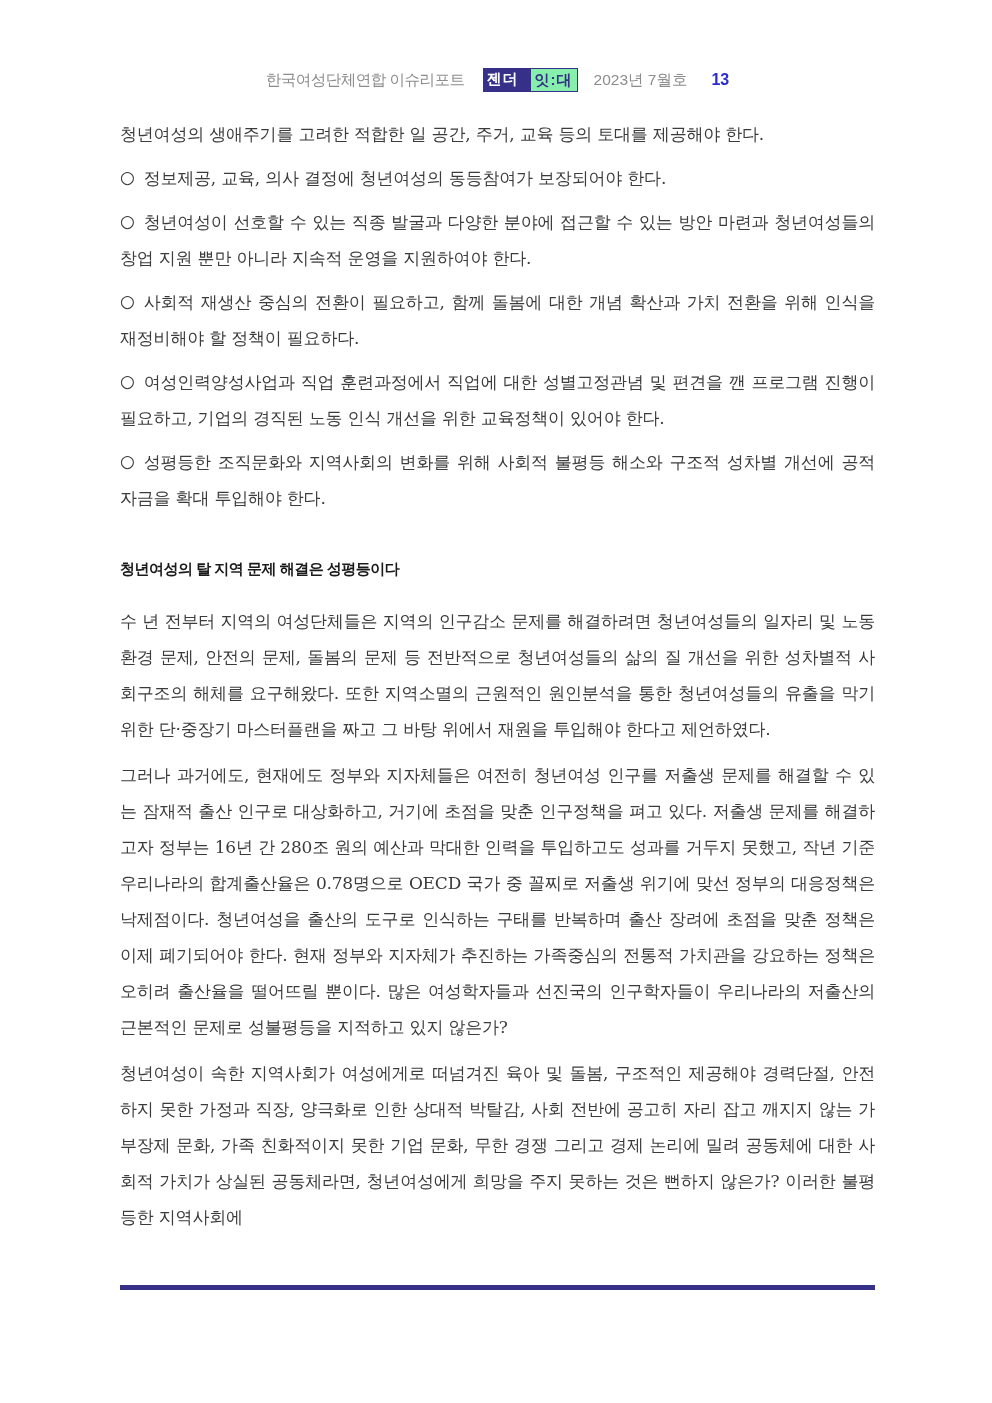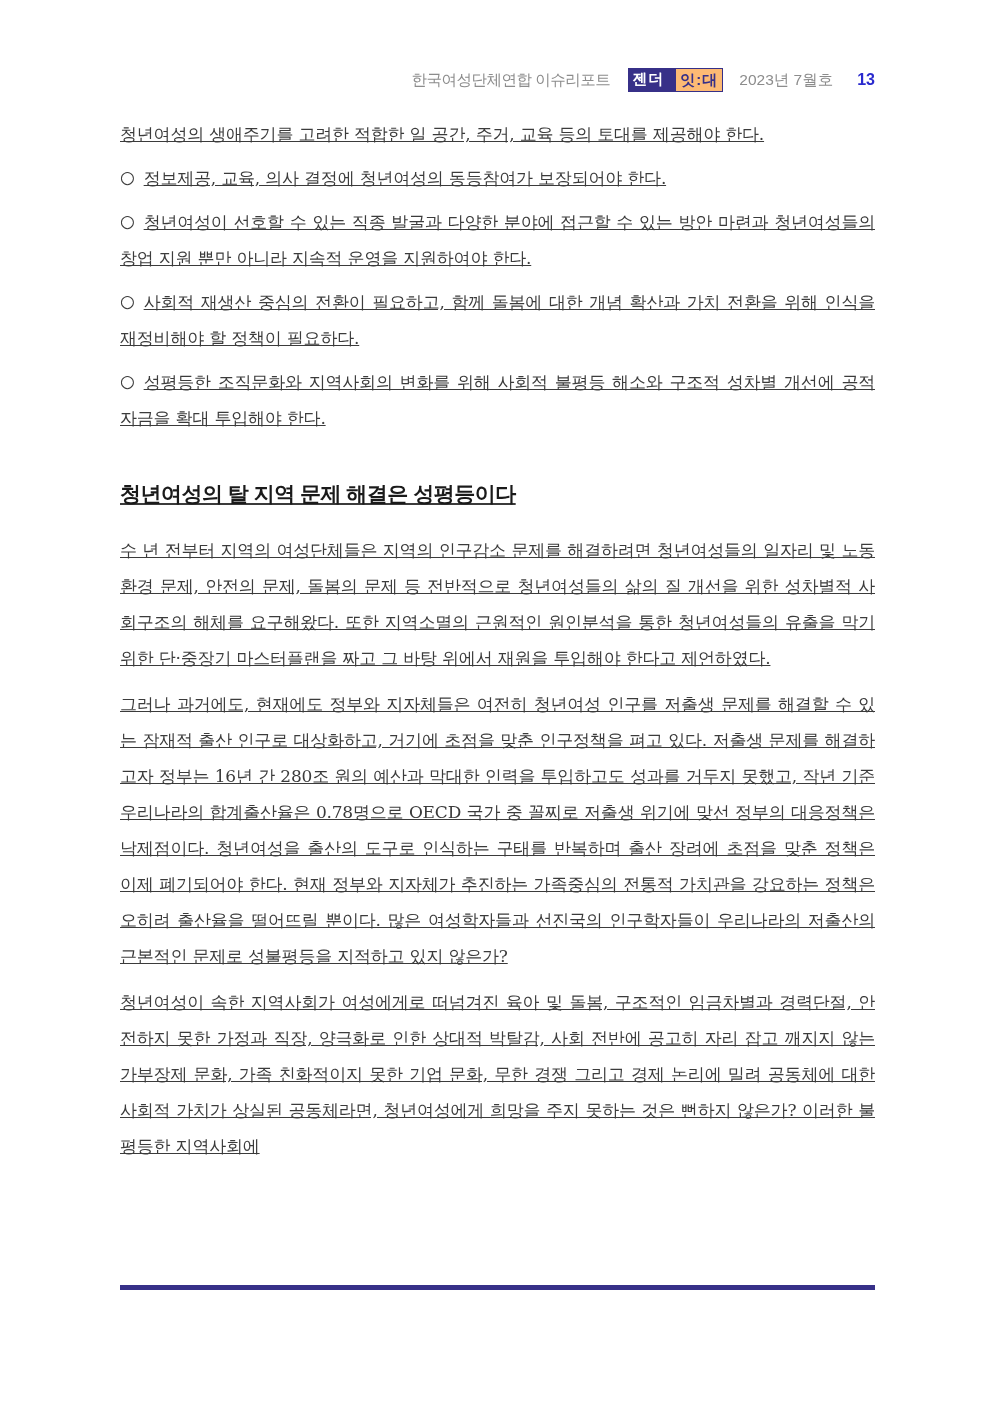--- a/index.html
+++ b/index.html
@@ -9,21 +9,21 @@
     background:#ffffff;
     margin:0 auto;
     font-family:"DejaVu Serif","Liberation Serif",serif;
     color:var(--body-text,#3b3b3b);
     box-sizing:border-box;
     overflow:hidden;
   }
   
   .header{
     display:flex;
-    justify-content:flex-end;
+    justify-content:center;
     align-items:center;
     padding:68px 117px 0 120px;
     font-family:"Liberation Sans","DejaVu Sans",sans-serif;
     font-size:15.5px;
     color:var(--header-text,#8c8c8c);
     white-space:nowrap;
   }
   .header .pub{letter-spacing:-0.5px;}
   .logo{
     display:inline-flex;
@@ -36,51 +36,50 @@
   .logo .logo-filled{
     background:var(--accent,#3d3589);
     color:#ffffff;
     padding:3px 12px 4px 4px;
     letter-spacing:1px;
   }
   .logo .logo-outlined{
     border:1.5px solid var(--accent,#3d3589);
     border-left:none;
     color:var(--accent,#3d3589);
-    background:#fdba74;
+    background:#86efac;
     padding:3px 4px 4px 4px;
     letter-spacing:1px;
   }
   .issue{margin-right:24px;}
   .page-num{
     color:var(--page-number,#2a2ace);
     font-weight:bold;
     font-size:16px;
   }
   
   .content{
     margin:24px 117px 0 120px;
-    text-decoration:underline;
   }
   .content p{
     margin:0 0 8px 0;
     font-size:17px;
     line-height:36px;
     text-align:justify;
     letter-spacing:-0.2px;
   }
   .bullet-marker{
     display:inline-block;
     margin-right:9px;
     transform:translateY(-1px);
   }
   .section-title{
     font-family:"Liberation Sans","DejaVu Sans",sans-serif;
     font-weight:bold;
-    font-size:21px;
+    font-size:15px;
     color:var(--heading-text,#1a1a1a);
     margin:44px 0 24px 0;
     letter-spacing:-0.5px;
   }
   .section p{margin-bottom:10px;}
   
   .footer-rule{
     position:absolute;
     left:120px;
     top:1285px;
@@ -107,29 +106,30 @@
   <div class="content">
 
     <p>청년여성의 생애주기를 고려한 적합한 일 공간, 주거, 교육 등의 토대를 제공해야 한다.</p>
 
     <p><span class="bullet-marker">○</span><span>정보제공, 교육, 의사 결정에 청년여성의 동등참여가 보장되어야 한다.</span></p>
 
     <p><span class="bullet-marker">○</span><span>청년여성이 선호할 수 있는 직종 발굴과 다양한 분야에 접근할 수 있는 방안 마련과 청년여성들의 창업 지원 뿐만 아니라 지속적 운영을 지원하여야 한다.</span></p>
 
     <p><span class="bullet-marker">○</span><span>사회적 재생산 중심의 전환이 필요하고, 함께 돌봄에 대한 개념 확산과 가치 전환을 위해  인식을 재정비해야 할 정책이 필요하다.</span></p>
 
+    <p><span class="bullet-marker">○</span><span>여성인력양성사업과 직업 훈련과정에서 직업에 대한 성별고정관념 및 편견을 깬 프로그램 진행이 필요하고, 기업의 경직된 노동 인식 개선을 위한 교육정책이 있어야 한다.</span></p>
 
 
 
     <p><span class="bullet-marker">○</span><span>성평등한 조직문화와 지역사회의 변화를 위해 사회적 불평등 해소와 구조적 성차별 개선에 공적 자금을 확대 투입해야 한다.</span></p>
 
     <div class="section">
       <h2 class="section-title">청년여성의 탈 지역 문제 해결은 성평등이다</h2>
       <p>수 년 전부터 지역의 여성단체들은 지역의 인구감소 문제를 해결하려면 청년여성들의 일자리 및 노동 환경 문제, 안전의 문제, 돌봄의 문제 등 전반적으로 청년여성들의 삶의 질 개선을 위한 성차별적 사회구조의 해체를 요구해왔다. 또한 지역소멸의 근원적인 원인분석을 통한 청년여성들의 유출을 막기 위한 단·중장기 마스터플랜을 짜고 그 바탕 위에서 재원을 투입해야 한다고 제언하였다.</p>
       <p>그러나 과거에도, 현재에도 정부와 지자체들은 여전히 청년여성 인구를 저출생 문제를 해결할 수 있는 잠재적 출산 인구로 대상화하고, 거기에 초점을 맞춘 인구정책을 펴고 있다. 저출생 문제를 해결하고자 정부는 16년 간 280조 원의 예산과 막대한 인력을 투입하고도 성과를 거두지 못했고, 작년 기준 우리나라의 합계출산율은 0.78명으로 OECD 국가 중 꼴찌로 저출생 위기에 맞선 정부의 대응정책은 낙제점이다. 청년여성을 출산의 도구로 인식하는 구태를 반복하며 출산 장려에 초점을 맞춘 정책은 이제 폐기되어야 한다. 현재 정부와 지자체가 추진하는 가족중심의 전통적 가치관을 강요하는 정책은 오히려 출산율을 떨어뜨릴 뿐이다. 많은 여성학자들과 선진국의 인구학자들이 우리나라의 저출산의 근본적인 문제로 성불평등을 지적하고 있지 않은가?</p>
-      <p>청년여성이 속한 지역사회가 여성에게로 떠넘겨진 육아 및 돌봄, 구조적인 임금차별과 경력단절, 안전하지 못한 가정과 직장, 양극화로 인한 상대적 박탈감, 사회 전반에 공고히 자리 잡고 깨지지 않는 가부장제 문화, 가족 친화적이지 못한 기업 문화, 무한 경쟁 그리고 경제 논리에 밀려 공동체에 대한 사회적 가치가 상실된 공동체라면, 청년여성에게 희망을 주지 못하는 것은 뻔하지 않은가? 이러한 불평등한 지역사회에</p>
+      <p>청년여성이 속한 지역사회가 여성에게로 떠넘겨진 육아 및 돌봄, 구조적인 제공해야 경력단절, 안전하지 못한 가정과 직장, 양극화로 인한 상대적 박탈감, 사회 전반에 공고히 자리 잡고 깨지지 않는 가부장제 문화, 가족 친화적이지 못한 기업 문화, 무한 경쟁 그리고 경제 논리에 밀려 공동체에 대한 사회적 가치가 상실된 공동체라면, 청년여성에게 희망을 주지 못하는 것은 뻔하지 않은가? 이러한 불평등한 지역사회에</p>
     </div>
 
   </div>
 
   <div class="footer-rule"></div>
 
 </div>
 
 </body></html>

